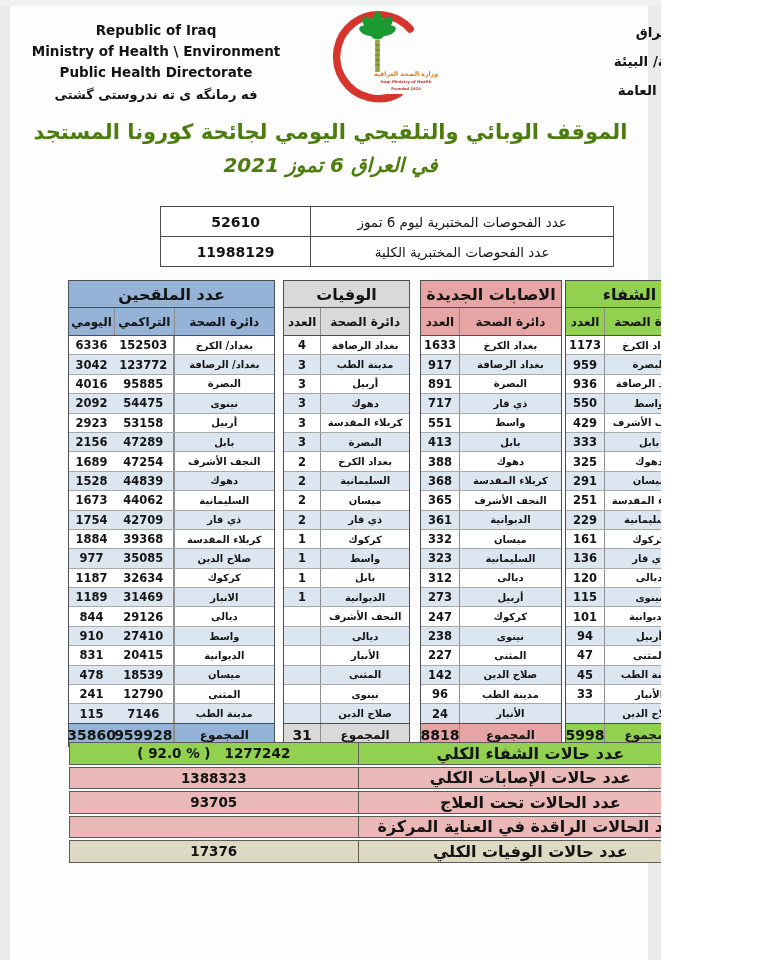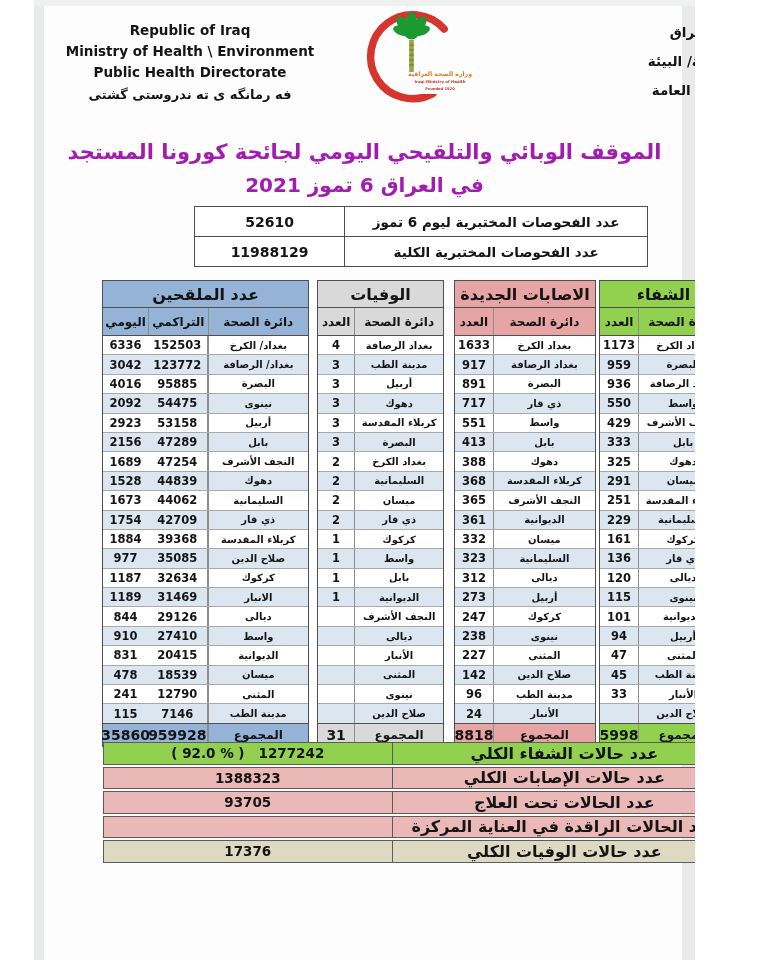--- a/index.html
+++ b/index.html
@@ -1,50 +1,50 @@
 <!DOCTYPE html>
 <html lang="ar"><head>
 <meta charset="utf-8">
 <style>
   html,body { margin:0; padding:0; background:#ffffff; }
   #page {
     position:relative; width:661px; height:960px; overflow:hidden;
-    background:#fdfdfd; font-family:"DejaVu Sans", sans-serif; color:#141414;margin-left:34px;
+    background:#fdfdfd; font-family:"DejaVu Sans", sans-serif; color:#141414;
   }
   .edge { position:absolute; }
   #edge-left  { left:0; top:0; width:10px; height:960px; background:#e9ebea; }
   #edge-right { right:0; top:0; width:13px; height:960px; background:#e9ebea; }
   #edge-top   { left:0; top:0; width:760px; height:6px; background:#eff1f0; }
 
   
   #hdr-en {
     position:absolute; left:22px; top:20px; width:268px;
     text-align:center; font-weight:bold; font-size:13.5px; line-height:1.55;
   }
   #hdr-en .kurdish { font-size:13px; margin-top:2px; direction:rtl; }
   #hdr-logo { position:absolute; left:320px; top:8px; width:122px; height:108px; }
   #hdr-ar {
     position:absolute; left:545px; top:24px; width:195px;
     font-weight:bold; font-size:13.5px; direction:rtl;
   }
   #hdr-ar .ar-line { margin-bottom:13px; }
 
   
-  #title { position:absolute; left:0; top:140px; width:100%; text-align:center;
-           font-weight:bold; direction:rtl; color:#a21caf; }
+  #title { position:absolute; left:0; top:120px; width:100%; text-align:center;
+           font-weight:bold; direction:rtl; color:#4d7c0f; }
   #title .l1 { font-size:21px; }
-  #title .l2 { font-size:20px; margin-top:9px; }
+  #title .l2 { font-size:20px; margin-top:9px;font-style:italic; }
 
   
   #tests { position:absolute; left:160px; top:206px; width:452px;
            border:1.5px solid #4c4c4c; direction:rtl; background:#fff; }
   .tests-row { display:grid; grid-template-columns:67% 33%; height:29px; }
   .tests-row + .tests-row { border-top:1.5px solid #4c4c4c; }
   .tests-row .lbl { display:flex; align-items:center; justify-content:center;
-                    font-weight:bold; font-size:13.5px; border-inline-end:1.5px solid #4c4c4c; }
+                    font-weight:normal; font-size:13.5px; border-inline-end:1.5px solid #4c4c4c; }
   .tests-row .val { display:flex; align-items:center; justify-content:center;
                     font-weight:bold; font-size:14px; direction:ltr; }
 
   
   .stat { position:absolute; top:280px; border:1.5px solid #4f4f4f;
           direction:rtl; background:#fff; }
   #t-vacc  { left:68px;  width:205px; }
   #t-death { left:283px; width:125px; }
   #t-inf   { left:420px; width:140px; }
   #t-rec   { left:565px; width:127px; }

